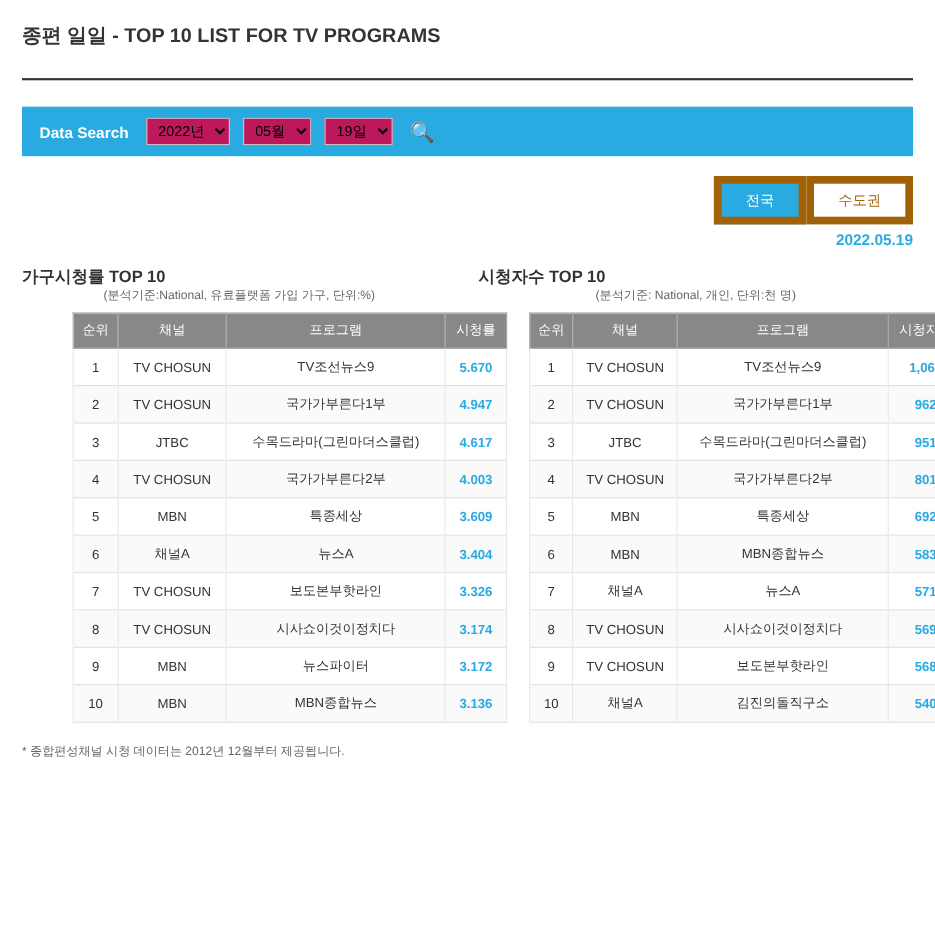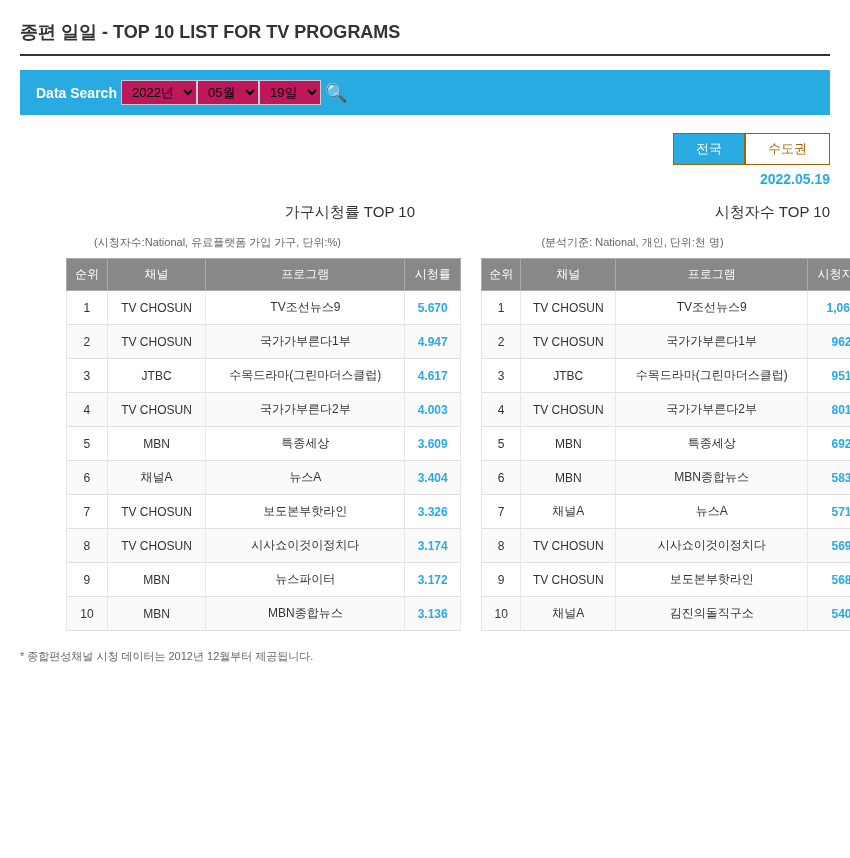--- a/index.html
+++ b/index.html
@@ -11,29 +11,29 @@
     }
     .page-wrapper {
       max-width: 850px;
       margin: 0 auto;
       padding: 20px 20px 30px 20px;
     }
     .page-title {
       font-size: 18px;
       font-weight: bold;
       border-bottom: 2px solid #333;
-      padding-bottom: 10px;
-      margin-bottom: 14px;
+      padding-bottom: 27px;
+      margin-bottom: 24px;
     }
     .search-bar {
       background: #29aae1;
       padding: 10px 16px;
       display: flex;
       align-items: center;
-      gap: 0;
+      gap: 12px;
       margin-bottom: 18px;
     }
     .search-label {
       color: #fff;
       font-weight: bold;
       font-size: 14px;
       margin-right: 4px;
     }
     .search-select {
       padding: 3px 6px;
@@ -53,21 +53,21 @@
     .region-tabs {
       display: flex;
       justify-content: flex-end;
       gap: 0;
       margin-bottom: 6px;
     }
     .region-tab {
       padding: 6px 22px;
       font-size: 13px;
       cursor: pointer;
-      border: 1px solid #a16207;
+      border: 7px solid #a16207;
     }
     .region-tab.active {
       background: #29aae1;
       color: #fff;
     }
     .region-tab.inactive {
       background: #fff;
       color: #a16207;
     }
     .date-display {
@@ -78,24 +78,24 @@
       margin-bottom: 16px;
     }
     .tables-row {
       display: flex;
       gap: 20px;
     }
     .table-section {
       flex: 1;
     }
     .table-title {
-      text-align: right;
+      text-align: left;
       font-size: 15px;
-      font-weight: normal;
-      margin-bottom: 13px;
+      font-weight: bold;
+      margin-bottom: 0;
     }
     .table-subtitle {
       text-align: center;
       font-size: 11px;
       color: #666;
       margin-bottom: 8px;
     }
     table {
       width: 100%;
       border-collapse: collapse;
@@ -159,21 +159,21 @@
     <div class="region-tab active">전국</div>
     <div class="region-tab inactive">수도권</div>
   </div>
 
   <div class="date-display">2022.05.19</div>
 
   <div class="tables-row">
 
     <div class="table-section">
       <div class="table-title">가구시청률 TOP 10</div>
-      <div class="table-subtitle">(시청자수:National, 유료플랫폼 가입 가구, 단위:%)</div>
+      <div class="table-subtitle">(분석기준:National, 유료플랫폼 가입 가구, 단위:%)</div>
       <table>
         <thead>
           <tr>
             <th>순위</th>
             <th>채널</th>
             <th>프로그램</th>
             <th>시청률</th>
           </tr>
         </thead>
         <tbody id="left-tbody">

